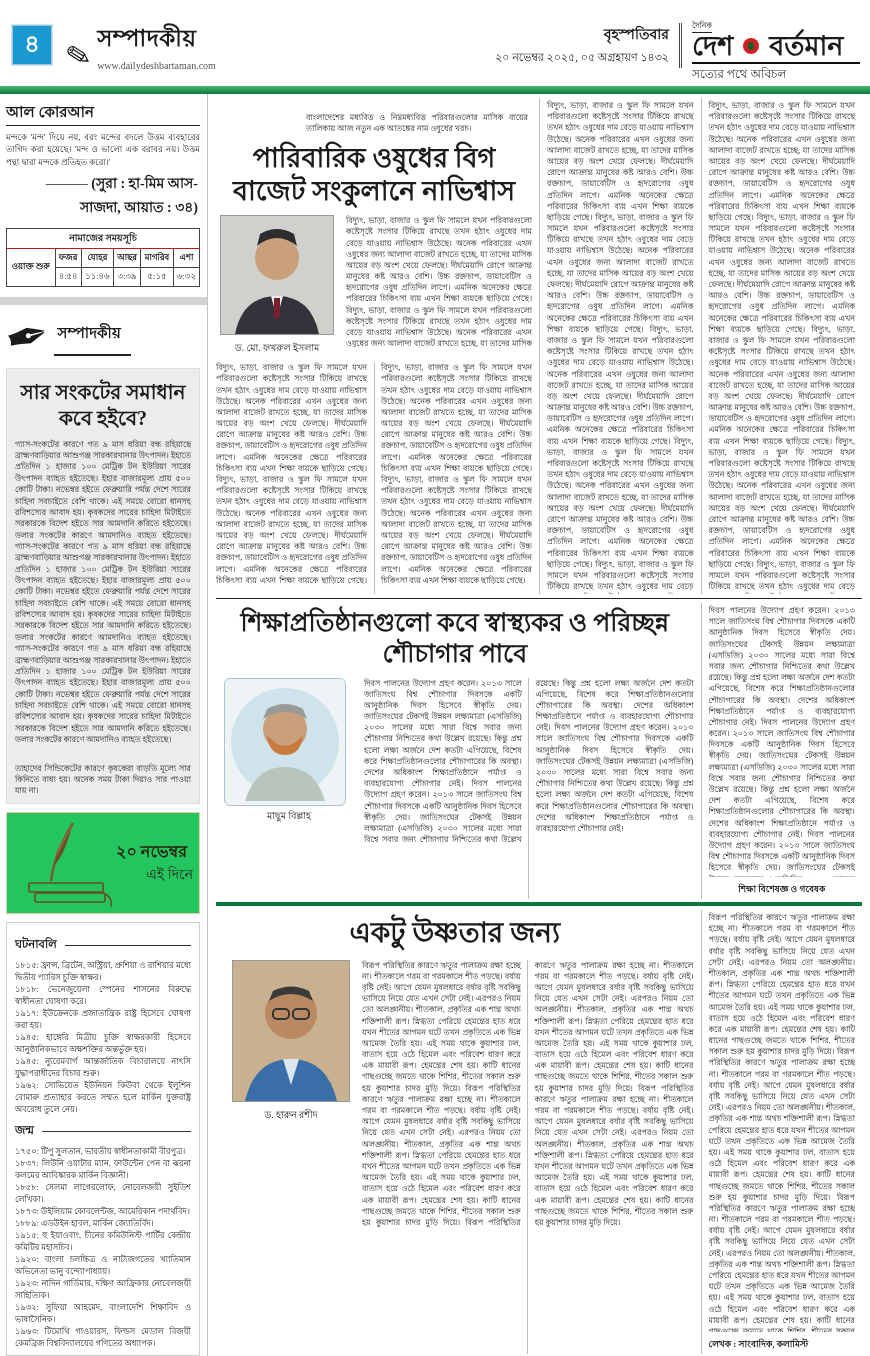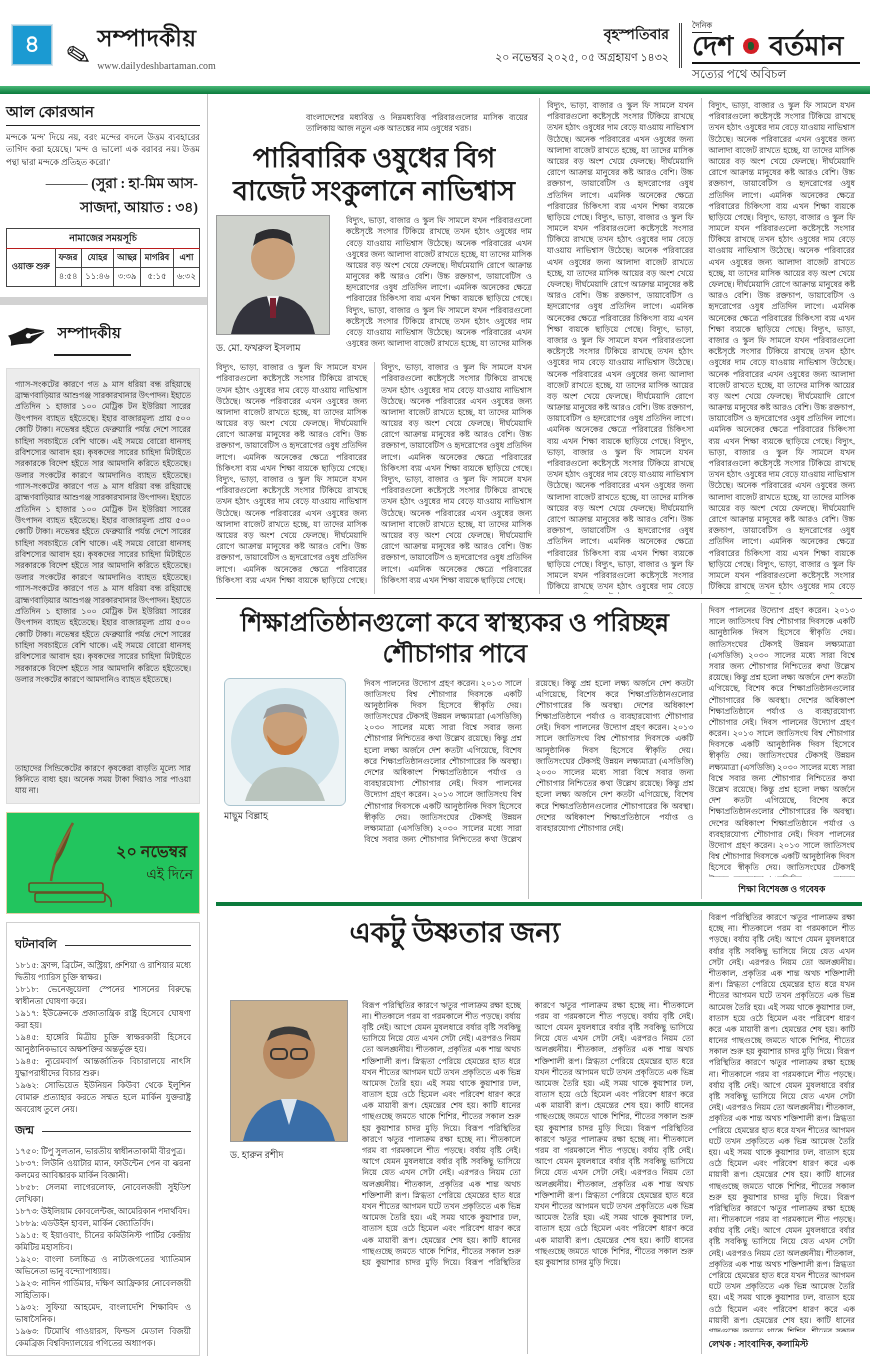--- a/index.html
+++ b/index.html
@@ -65,21 +65,21 @@
   .histbox { border:1px solid #cfcfcf; margin-top:8px; padding:7px 8px; flex:1;
     overflow:hidden; }
   .hist-h { font-size:11.5px; font-weight:bold; display:flex; align-items:center;
     gap:8px; margin:6px 0 5px 0; }
   .hist-h::after { content:""; flex:1; border-top:1.5px solid #333; }
   .list-line { font-size:8.3px; line-height:1.45; text-align:justify; }
 
   
   .bodytext { font-size:8px; line-height:1.4; text-align:justify; overflow:hidden; }
   .bl { border-left:1px solid #bdbdbd; }
-  figure { }
+  figure { text-align:center; }
   figcaption { font-size:9.5px; padding-top:3px; }
   .photo-frame { border:1px solid #999; display:inline-block; line-height:0; }
   .hr-black { border:none; border-top:1.5px solid #222; margin:4px 0; }
   .hr-green { height:4px; background:#0b7a3c; margin:3px 0 4px 0; border:none; }
 
   
   .art1 { height:496px; display:flex; }
   .a1-left { width:50%; display:flex; flex-direction:column; padding-right:7px; }
   .kicker { font-size:8px; line-height:1.4; text-align:justify; padding:2px 4px 2px 90px;margin-top:12px; }
   .a1-left h1 { font-size:27px; line-height:1.2; text-align:center; margin:6px 0 4px 0; }
@@ -97,21 +97,21 @@
   .a2-mid { display:flex; gap:10px; flex:1; overflow:hidden; }
   .a2-mid figure { width:138px; flex:none; padding-left:8px; }
   .circ-frame { width:122px; height:128px; border:1px solid #aac4cf; border-radius:6px;
     background:#eef4f6; display:flex; align-items:center; justify-content:center; }
   .a2-mid .twocol { height:100%; }
   .a2-c4 { width:25%; padding:2px 7px; display:flex; flex-direction:column; }
   .signoff-c { font-size:9px; font-weight:bold; text-align:center; margin-top:5px; }
 
   
   .art3 { height:444px; display:flex; }
-  .a3-left { width:75%; display:flex; flex-direction:column; padding-right:7px;gap:40px; }
+  .a3-left { width:75%; display:flex; flex-direction:column; padding-right:7px; }
   .a3-left h2 { font-size:28px; line-height:1.2; text-align:center; margin:6px 30px 10px 30px; }
   .a3-mid { display:flex; gap:10px; flex:1; overflow:hidden; }
   .a3-mid figure { width:136px; flex:none; padding-left:14px; }
   .a3-c4 { width:25%; padding:2px 7px; display:flex; flex-direction:column; }
   .signoff-l { font-size:9px; font-weight:bold; margin-top:5px; }
 </style>
 </head>
 <body>
 
 <div class="header">
@@ -171,20 +171,21 @@
       </table>
 
     <div class="graybar"></div>
 
     <div class="masthead">
       <span class="bigpen">✒</span>
       <span class="mh-label">সম্পাদকীয়</span>
     </div>
 
     <div class="edit-box">
+      <h3>সার সংকটের সমাধান কবে হইবে?</h3>
       <div class="edit-body">গ্যাস-সংকটের কারণে গত ৯ মাস ধরিয়া বন্ধ রহিয়াছে ব্রাহ্মণবাড়িয়ার আশুগঞ্জ সারকারখানার উৎপাদন। ইহাতে প্রতিদিন ১ হাজার ১০০ মেট্রিক টন ইউরিয়া সারের উৎপাদন ব্যাহত হইতেছে। ইহার বাজারমূল্য প্রায় ৫০০ কোটি টাকা। নভেম্বর হইতে ফেব্রুয়ারি পর্যন্ত দেশে সারের চাহিদা সবচাইতে বেশি থাকে। এই সময়ে বোরো ধানসহ রবিশস্যের আবাদ হয়। কৃষকদের সারের চাহিদা মিটাইতে সরকারকে বিদেশ হইতে সার আমদানি করিতে হইতেছে। ডলার সংকটের কারণে আমদানিও ব্যাহত হইতেছে। গ্যাস-সংকটের কারণে গত ৯ মাস ধরিয়া বন্ধ রহিয়াছে ব্রাহ্মণবাড়িয়ার আশুগঞ্জ সারকারখানার উৎপাদন। ইহাতে প্রতিদিন ১ হাজার ১০০ মেট্রিক টন ইউরিয়া সারের উৎপাদন ব্যাহত হইতেছে। ইহার বাজারমূল্য প্রায় ৫০০ কোটি টাকা। নভেম্বর হইতে ফেব্রুয়ারি পর্যন্ত দেশে সারের চাহিদা সবচাইতে বেশি থাকে। এই সময়ে বোরো ধানসহ রবিশস্যের আবাদ হয়। কৃষকদের সারের চাহিদা মিটাইতে সরকারকে বিদেশ হইতে সার আমদানি করিতে হইতেছে। ডলার সংকটের কারণে আমদানিও ব্যাহত হইতেছে। গ্যাস-সংকটের কারণে গত ৯ মাস ধরিয়া বন্ধ রহিয়াছে ব্রাহ্মণবাড়িয়ার আশুগঞ্জ সারকারখানার উৎপাদন। ইহাতে প্রতিদিন ১ হাজার ১০০ মেট্রিক টন ইউরিয়া সারের উৎপাদন ব্যাহত হইতেছে। ইহার বাজারমূল্য প্রায় ৫০০ কোটি টাকা। নভেম্বর হইতে ফেব্রুয়ারি পর্যন্ত দেশে সারের চাহিদা সবচাইতে বেশি থাকে। এই সময়ে বোরো ধানসহ রবিশস্যের আবাদ হয়। কৃষকদের সারের চাহিদা মিটাইতে সরকারকে বিদেশ হইতে সার আমদানি করিতে হইতেছে। ডলার সংকটের কারণে আমদানিও ব্যাহত হইতেছে।</div>
       <div class="edit-body" style="flex:none;max-height:40px">তাহাদের সিন্ডিকেটের কারণে কৃষকেরা বাড়তি মূল্যে সার কিনিতে বাধ্য হয়। অনেক সময় টাকা দিয়াও সার পাওয়া যায় না।</div>
     </div>
 
     <div class="thisday">
       <svg width="120" height="100" viewBox="0 0 120 100">
         <path d="M62 8 C50 28 42 48 40 66" stroke="#7a5a2e" stroke-width="2.5" fill="none"></path>
         <path d="M62 8 C56 20 50 26 44 40 C52 36 58 26 62 8 Z" fill="#8a6a3a"></path>
         <path d="M60 14 C54 26 48 36 43 50 C50 44 56 30 60 14 Z" fill="#6b4c24"></path>
         <rect x="18" y="68" width="74" height="9" rx="2" fill="none" stroke="#6b4c24" stroke-width="1.6"></rect>

